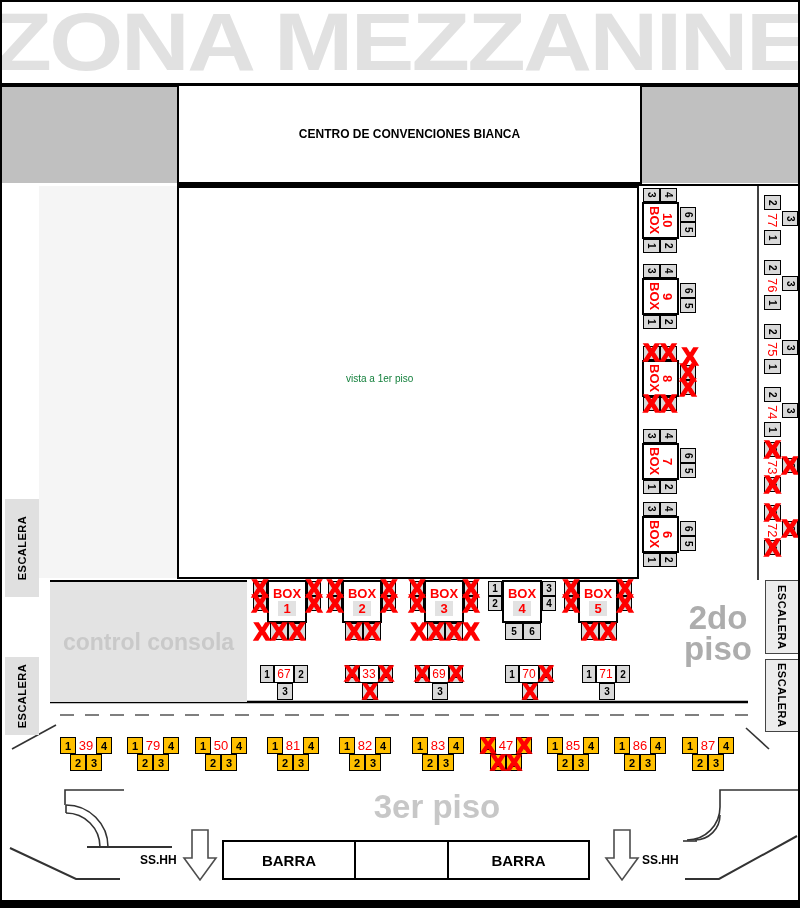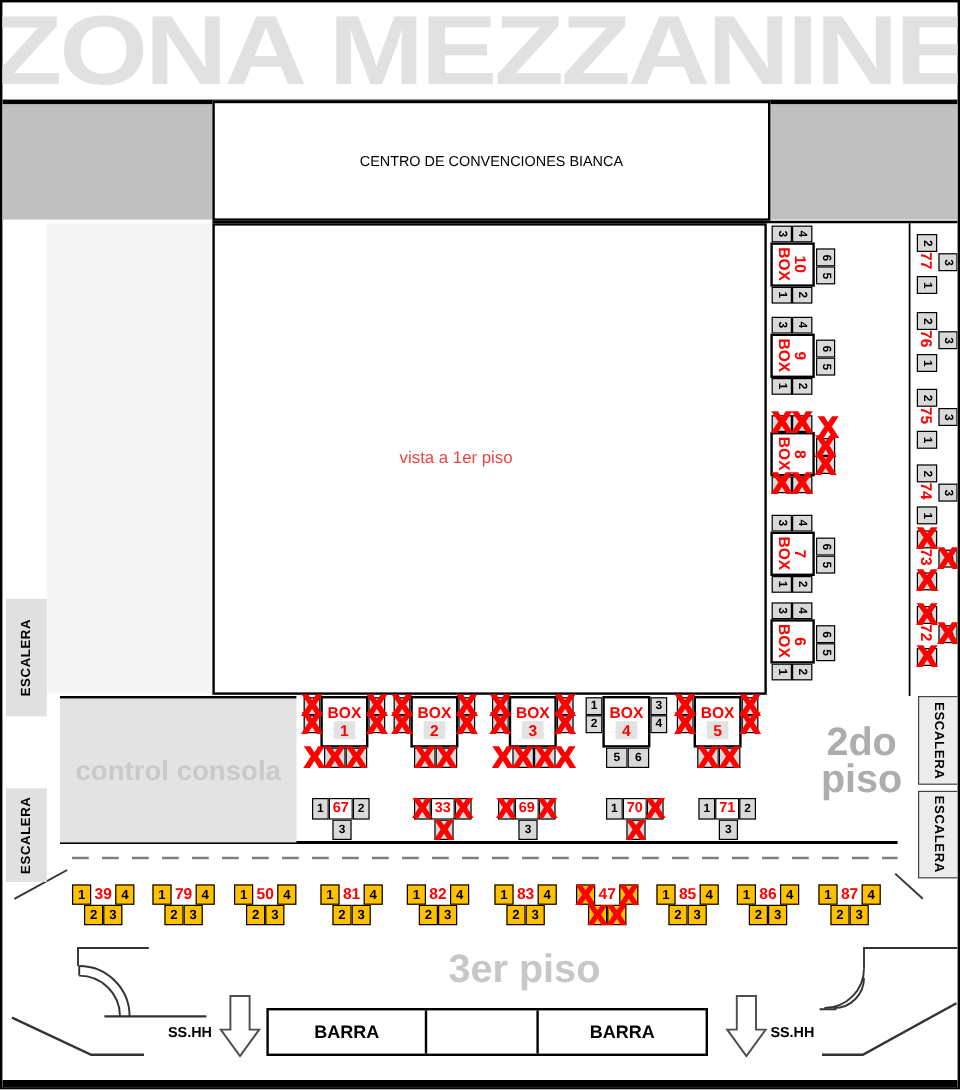--- a/index.html
+++ b/index.html
@@ -7,23 +7,23 @@
           box-sizing:border-box;font-family:"Liberation Sans",sans-serif;overflow:hidden;}
   .abs{position:absolute;}
   .banner{left:0;top:0;width:796px;height:80px;display:flex;align-items:center;justify-content:center;overflow:hidden;}
   .banner span{font-size:78px;font-weight:bold;color:#e1e1e1;letter-spacing:-2px;white-space:nowrap;
                transform:scale(1.22,1.05);}
   .sepline{left:0;top:81px;width:796px;height:4px;background:#000;}
   .grayband{left:0;top:85px;width:796px;height:96px;background:#c0c0c0;}
   .stage{left:175px;top:82px;width:465px;height:100px;background:#fff;border:2px solid #000;box-sizing:border-box;
          display:flex;flex-direction:column;align-items:center;justify-content:center;gap:6px;}
   .stage .t1{font-size:17px;font-weight:bold;color:#000;}
-  .stage .t2{font-size:12px;font-weight:normal;color:#000;}
+  .stage .t2{font-size:12px;font-weight:bold;color:#000;}
   .vista{left:175px;top:184px;width:462px;height:393px;background:#fff;border:2px solid #000;box-sizing:border-box;}
-  .vistatxt{left:331px;top:371px;width:120px;font-size:14px;color:#ef4444;}
+  .vistatxt{left:344px;top:371px;width:120px;font-size:10px;color:#15803d;}
   .leftfloor{left:37px;top:184px;width:138px;height:392px;background:#f5f5f5;}
   .control{left:48px;top:578px;width:197px;height:122px;background:#e3e3e3;border-top:2px solid #000;box-sizing:border-box;
            display:flex;align-items:center;justify-content:center;}
   .control span{font-size:23px;font-weight:bold;color:#c9c9c9;}
   .floor2{left:668px;top:600px;width:96px;text-align:center;font-size:33px;line-height:0.95;font-weight:bold;color:#adadad;}
   .floor3{left:340px;top:786px;width:190px;text-align:center;font-size:33px;font-weight:bold;color:#c7c7c7;}
   .stairL{background:#e0e0e0;display:flex;align-items:center;justify-content:center;}
   .stairR{background:#ececec;border:1px solid #444;box-sizing:border-box;display:flex;align-items:center;justify-content:center;}
   .stair-txt{font-size:11px;font-weight:bold;color:#000;letter-spacing:0.5px;white-space:nowrap;}
   .rot-ccw{transform:rotate(-90deg);}
@@ -33,21 +33,21 @@
   .cell.orange{background:#ffc000;font-size:11px;}
   .xmark{position:absolute;display:flex;align-items:center;justify-content:center;
          color:#f00;-webkit-text-stroke:1.6px #f00;font-weight:bold;font-size:24px;line-height:1;z-index:5;}
   .boxcore{position:absolute;background:#fff;border:2px solid #000;box-sizing:border-box;
            display:flex;align-items:center;justify-content:center;}
   .boxlabel-v{display:flex;flex-direction:row;align-items:center;justify-content:center;}
   .boxlabel-v span{writing-mode:vertical-lr;text-orientation:mixed;font-size:13px;font-weight:bold;color:#f00;line-height:1;}
   .midlabel{display:flex;flex-direction:column;align-items:center;justify-content:center;gap:1px;}
   .midlabel .bx{font-size:13px;font-weight:bold;color:#f00;line-height:1;}
   .midlabel .bn{font-size:13px;font-weight:bold;color:#f00;line-height:1;background:#e2e2e2;padding:1px 5px;}
-  .rednum{position:absolute;display:flex;align-items:flex-start;justify-content:center;color:#f00;font-weight:bold;}
+  .rednum{position:absolute;display:flex;align-items:center;justify-content:center;color:#f00;font-weight:normal;}
   .barra{left:220px;top:838px;width:368px;height:40px;background:#fff;border:2px solid #000;box-sizing:border-box;}
   .barra .divd{position:absolute;top:0;width:2px;height:36px;background:#000;}
   .barra .blabel{position:absolute;top:0;height:36px;display:flex;align-items:center;justify-content:center;
                  font-size:15px;font-weight:bold;color:#000;}
   .sshh{position:absolute;font-size:12px;font-weight:bold;color:#000;}
   .line{position:absolute;background:#000;}
 </style>
 </head>
 <body>
 

